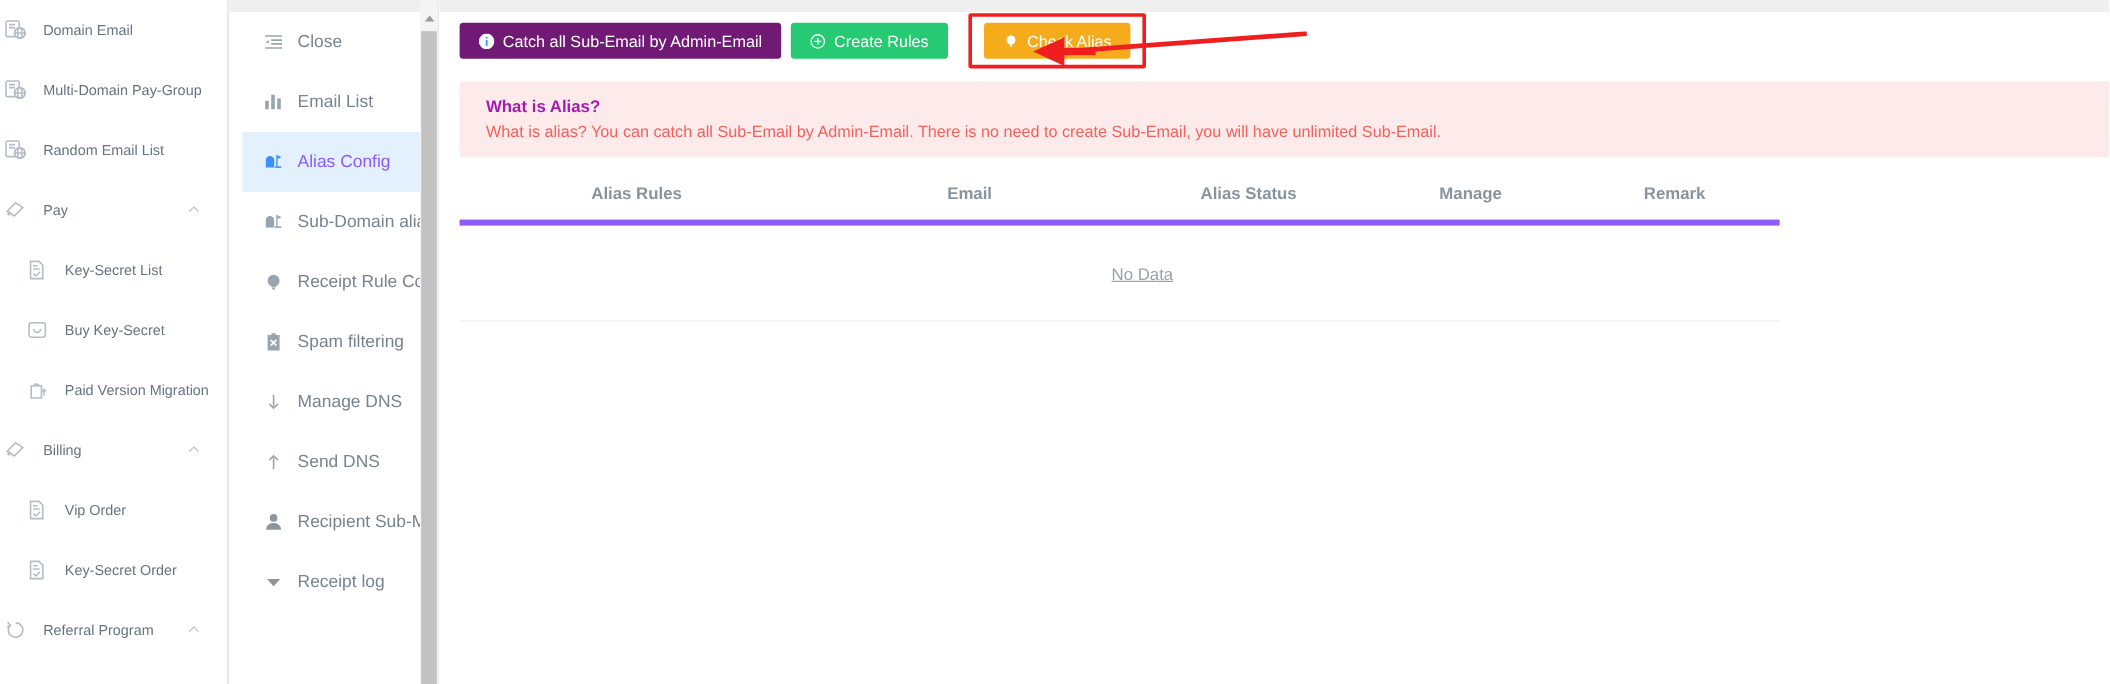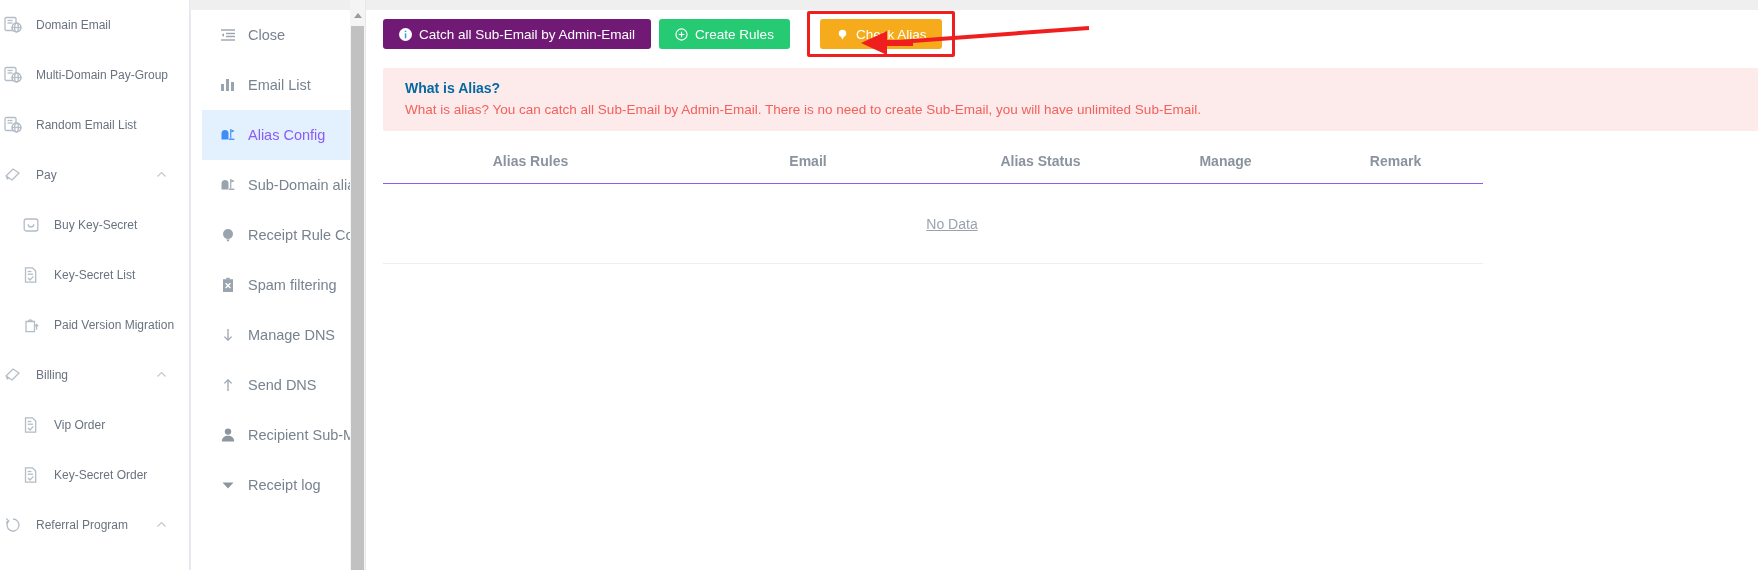--- a/index.html
+++ b/index.html
@@ -157,26 +157,26 @@
   
   .alert {
     margin-top: 19px;
     margin-right: 0;
     background: #fdeaea;
     padding: 12px 16px 14px 22px;
     border-radius: 2px;
     color: #f2615c;
     width: calc(100% - 0px);
   }
-  .alert-title { font-size: 14px; font-weight: bold; color: #0369a1; margin-bottom: 6px; }
+  .alert-title { font-size: 14px; font-weight: bold; color: #a21caf; margin-bottom: 6px; }
   .alert-text { font-size: 13.5px; color: #f2615c; font-weight: 400; }
 
   
   .table { margin-top: 16px; width: 1100px; }
-  .thead { display: flex; border-bottom: 1px solid #8b5cf6; padding-bottom: 14px; padding-top: 6px; }
+  .thead { display: flex; border-bottom: 5px solid #8b5cf6; padding-bottom: 14px; padding-top: 6px; }
   .th {
     font-size: 14px; font-weight: bold; color: #8a939e; text-align: center;
   }
   .th.c0 { width: 295px; }
   .th.c1 { width: 260px; }
   .th.c2 { width: 205px; }
   .th.c3 { width: 165px; }
   .th.c4 { width: 175px; }
   .no-data {
     height: 80px; display:flex; align-items:center; justify-content:center;
@@ -250,37 +250,37 @@
         <span class="nav-caret">
           <svg width="11" height="11" viewBox="0 0 11 11" fill="none" stroke="#c3c9d1" stroke-width="1.2">
             <polyline points="1.5,7 5.5,3 9.5,7"></polyline>
           </svg>
         </span>
       </div>
 
       <div class="nav-row sub">
         <span class="nav-ico">
           <svg width="18" height="18" viewBox="0 0 18 18" fill="none" stroke="#b4bcc6" stroke-width="1.3">
-            <rect x="2.2" y="3" width="13.6" height="12" rx="2"></rect>
-            <path d="M6.2 8.2 a2.8 2.8 0 0 0 5.6 0"></path>
-          </svg>
-        </span>
-        <span class="nav-label">Buy Key-Secret</span>
-      </div>
-
-      <div class="nav-row sub">
-        <span class="nav-ico">
-          <svg width="18" height="18" viewBox="0 0 18 18" fill="none" stroke="#b4bcc6" stroke-width="1.3">
             <path d="M3.5 1.8 h7 l3.2 3.2 v11.2 h-10.2 z"></path>
             <line x1="5.6" y1="5.5" x2="9.4" y2="5.5"></line>
             <line x1="5.6" y1="8.2" x2="11" y2="8.2"></line>
             <polyline points="6,12 8,14 11.4,10.4"></polyline>
           </svg>
         </span>
         <span class="nav-label">Key-Secret List</span>
+      </div>
+
+      <div class="nav-row sub">
+        <span class="nav-ico">
+          <svg width="18" height="18" viewBox="0 0 18 18" fill="none" stroke="#b4bcc6" stroke-width="1.3">
+            <rect x="2.2" y="3" width="13.6" height="12" rx="2"></rect>
+            <path d="M6.2 8.2 a2.8 2.8 0 0 0 5.6 0"></path>
+          </svg>
+        </span>
+        <span class="nav-label">Buy Key-Secret</span>
       </div>
 
       <div class="nav-row sub">
         <span class="nav-ico">
           <svg width="18" height="18" viewBox="0 0 18 18" fill="none" stroke="#b4bcc6" stroke-width="1.3">
             <path d="M4 5.5 h8.5 v10.2 h-8.5 z"></path>
             <path d="M6.2 5.5 a2.3 2.3 0 0 1 4.3 0"></path>
             <line x1="14.6" y1="13.6" x2="14.6" y2="8.6"></line>
             <polyline points="12.9,10.2 14.6,8.5 16.3,10.2"></polyline>
           </svg>

